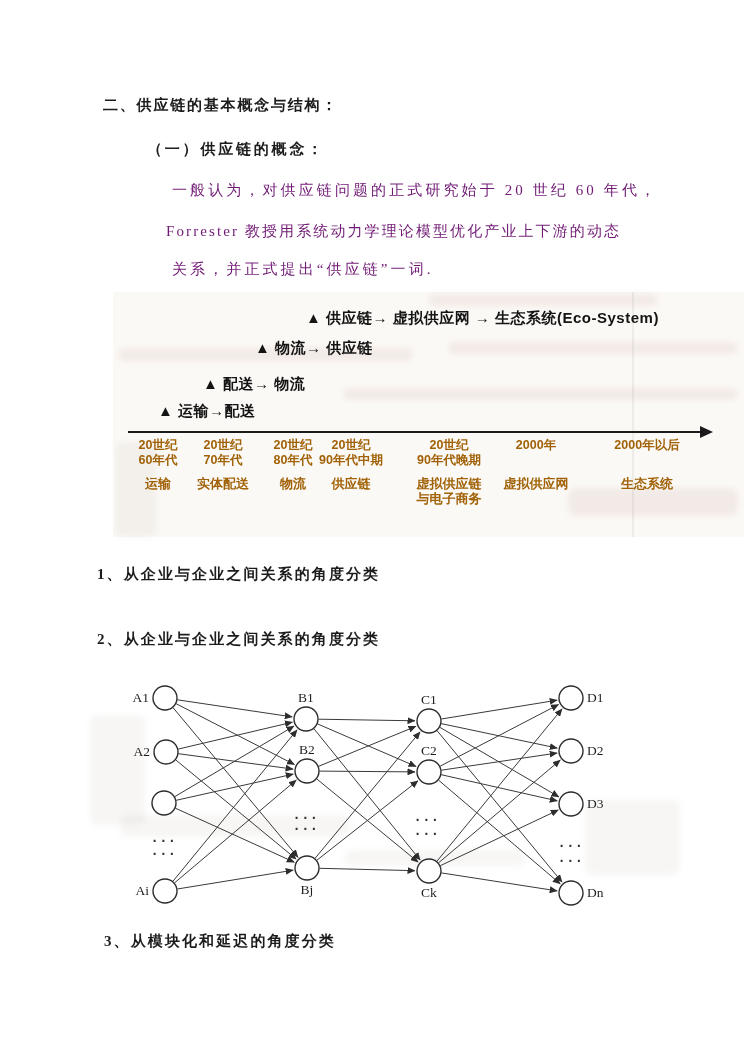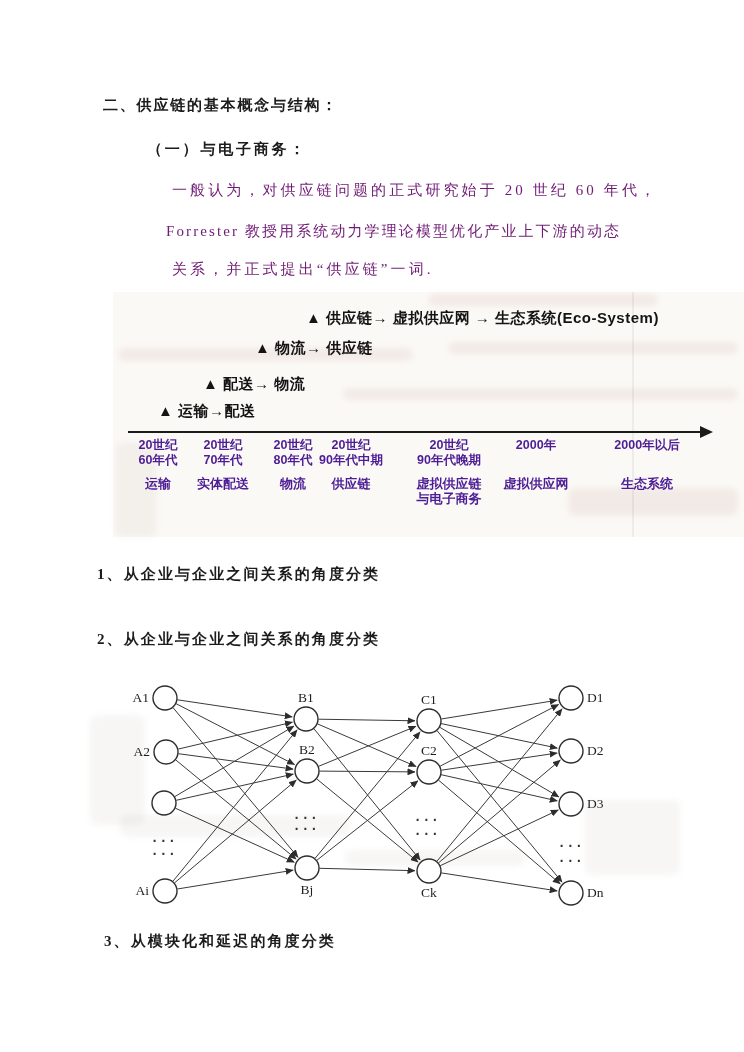--- a/index.html
+++ b/index.html
@@ -26,21 +26,21 @@
             background:#fbf9f6; font-family:"Liberation Sans","DejaVu Sans",sans-serif; }
   .evo { position:absolute; font-weight:bold; font-size:15px; color:#141414;
          white-space:nowrap; letter-spacing:0.5px; }
   .evo1 { left:45px;  top:110px; }
   .evo2 { left:90px;  top:83px; }
   .evo3 { left:142px; top:47px; }
   .evo4 { left:193px; top:17px; }
   .tl-axis { position:absolute; left:15px; top:139px; width:572px; height:2px; background:#1b1b1b; }
   .tl-axis::after { content:""; position:absolute; right:-13px; top:-5px; width:0; height:0;
         border-left:13px solid #1b1b1b; border-top:6px solid transparent; border-bottom:6px solid transparent; }
-  .tl-col { position:absolute; top:146px; transform:translateX(-50%); text-align:center; color:#4c1d95; }
+  .tl-col { position:absolute; top:146px; transform:translateX(-50%); text-align:center; color:#a16207; }
   .tl-period { font-size:12.5px; font-weight:bold; line-height:15px; white-space:pre-line; height:33px; }
   .tl-stage  { font-size:13px; font-weight:bold; line-height:15px; white-space:pre-line; margin-top:5px; }
   .tc1{left:45px} .tc2{left:110px} .tc3{left:180px} .tc4{left:238px}
   .tc5{left:336px} .tc6{left:423px} .tc7{left:534px}
 
   
   .fig-net { left:90px; top:660px; width:624px; height:262px; }
   #net { position:absolute; left:30px; top:12px; }
   #edges line { stroke:#3a3a3a; stroke-width:1; }
   .nd { fill:#ffffff; stroke:#2d2d2d; stroke-width:1.4; }
@@ -55,21 +55,21 @@
             border-radius:8px; pointer-events:none; }
   .smudge.light { background:rgba(170,150,140,0.09); }
   .streak { position:absolute; background:rgba(0,0,0,0.05); pointer-events:none; }
 </style>
 </head>
 <body>
 
 <div class="page">
 
   <div class="abs hd h1">二、供应链的基本概念与结构：</div>
-  <div class="abs hd h2">（一）与电子商务：</div>
+  <div class="abs hd h2">（一）供应链的概念：</div>
 
   <div class="abs pl pl1">一般认为，对供应链问题的正式研究始于 20 世纪 60 年代，</div>
   <div class="abs pl pl3">关系，并正式提出“供应链”一词.</div>
   <div class="abs pl pl2">Forrester 教授用系统动力学理论模型优化产业上下游的动态</div>
 
   <div class="abs fig-tl">
     <div class="smudge" style="left:315px; top:2px;  width:230px; height:12px;"></div>
     <div class="smudge" style="left:5px;  top:56px; width:295px; height:13px;"></div>
     <div class="smudge" style="left:335px;top:50px; width:290px; height:12px;"></div>
     <div class="smudge" style="left:230px;top:96px; width:395px; height:12px;"></div>

